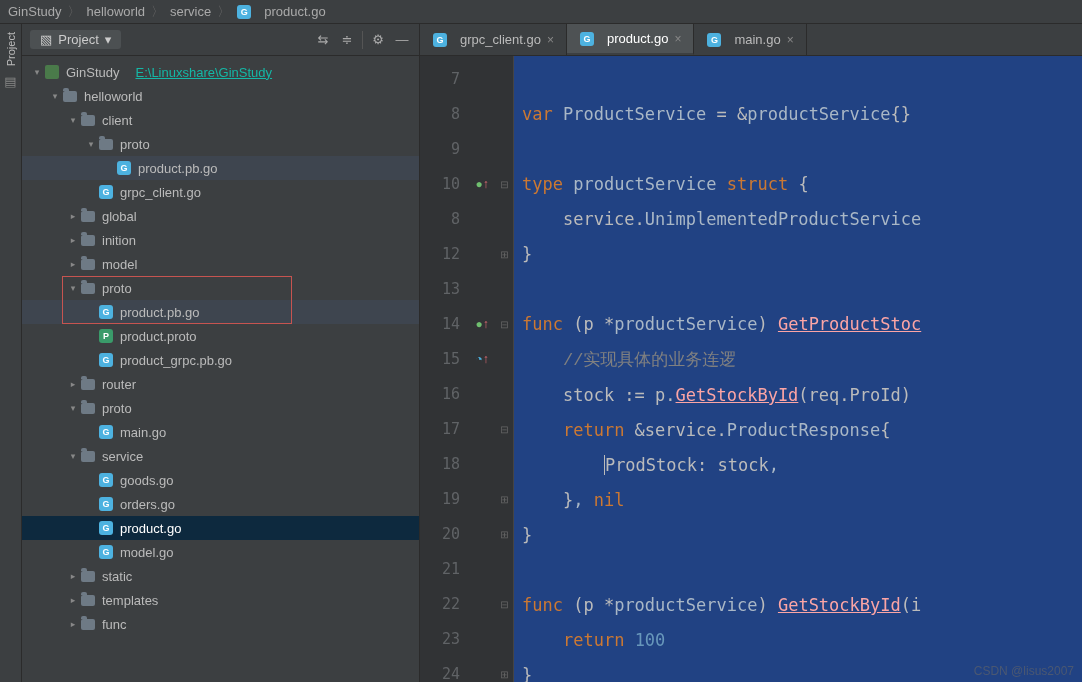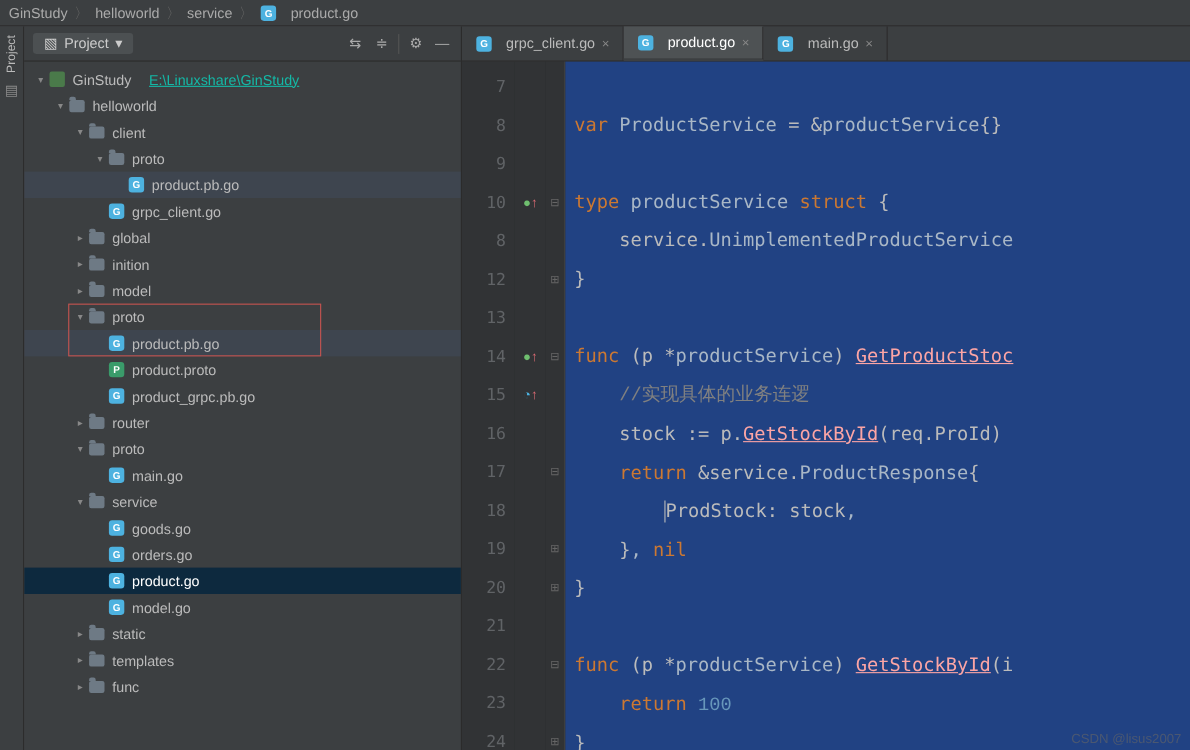--- a/index.html
+++ b/index.html
@@ -35,21 +35,21 @@
 .tab { display: flex; align-items: center; gap: 6px; padding: 0 12px; color: #bbb; border-right: 1px solid #2b2b2b; cursor: pointer; }
 .tab.active { background: #4e5254; color: #fff; border-bottom: 2px solid #3c3f41; }
 .tab .close { color: #888; font-size: 12px; cursor: pointer; }
 .editor { flex: 1; display: flex; min-height: 0; position: relative; }
 .gutter-num { width: 48px; background: #313335; color: #606366; text-align: right; padding: 6px 8px 0 0; font-family: Consolas, monospace; font-size: 15px; line-height: 35px; }
 .gutter-ico { width: 28px; background: #313335; padding-top: 6px; font-size: 12px; line-height: 35px; text-align: center; }
 .fold-gut { width: 18px; background: #313335; padding-top: 6px; line-height: 35px; text-align: center; color: #666; font-size: 10px; border-right: 1px solid #444; }
 .code { flex: 1; background: #214283; font-family: Consolas, monospace; font-size: 17px; line-height: 35px; padding: 6px 0 0 8px; white-space: pre; overflow: hidden; }
 .kw { color: #cc7832; }
 .typ { color: #a9b7c6; }
-.num { color: #6897bb; font-family: Liberation Mono, monospace; }
+.num { color: #6897bb; }
 .cmt { color: #808080; font-family: Liberation Mono, monospace; }
 .fn { color: #fca5a5; text-decoration: underline; }
 .punct { color: #a9b7c6; }
 .caret { border-left: 1px solid #bbb; }
 .watermark { position: absolute; right: 8px; bottom: 4px; color: #666; font-size: 12px; opacity: .6; }
 .gut-up { color: #e06c75; }
 .gut-grn { color: #6fbf6f; }
 .gut-cyan { color: #4db2e0; }
 </style>
 </head>

